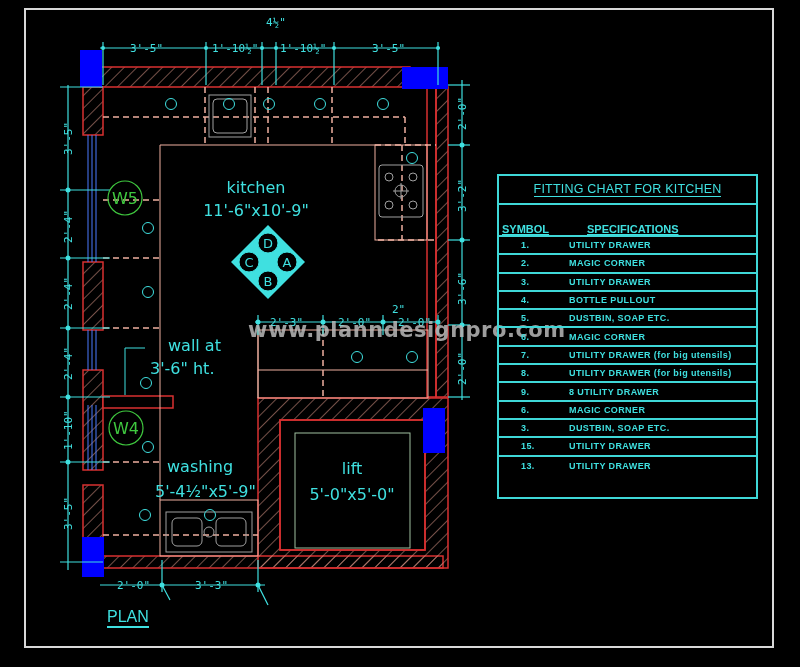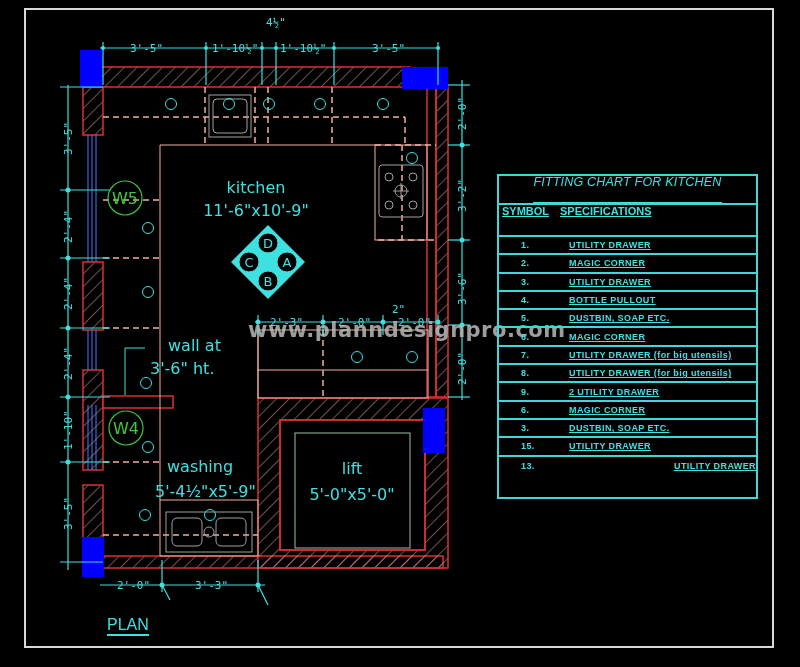--- a/index.html
+++ b/index.html
@@ -3,31 +3,31 @@
 <meta charset="utf-8">
 <style>
   html,body{margin:0;padding:0;background:#000;}
   body{width:800px;height:667px;position:relative;overflow:hidden;font-family:"DejaVu Sans",sans-serif;}
   .frame{position:absolute;left:24px;top:8px;width:750px;height:640px;border:2px solid #d8d8d8;box-sizing:border-box;}
   svg.plan{position:absolute;left:0;top:0;}
   .dim{fill:#3fe0e0;font-family:"DejaVu Sans Mono",monospace;font-size:11px;}
   .room{fill:#3fe0e0;font-family:"DejaVu Sans",sans-serif;font-size:16px;}
   
   .chart{position:absolute;left:497px;top:174px;width:261px;height:325px;border:2px solid #3fd8d8;box-sizing:border-box;color:#3fe0e0;}
-  .chart .title{height:27px;border-bottom:2px solid #3fd8d8;display:flex;justify-content:center;font-family:"Liberation Sans",sans-serif;font-size:12.5px;letter-spacing:0.2px;font-style:italic;}
+  .chart .title{height:27px;border-bottom:2px solid #3fd8d8;display:flex;align-items:center;justify-content:center;font-family:"Liberation Sans",sans-serif;font-size:12.5px;letter-spacing:0.2px;}
   .chart .title span{border-bottom:1px solid #3fe0e0;line-height:13px;}
-  .chart .hdr{height:30px;border-bottom:2px solid #3fd8d8;display:flex;align-items:flex-start;font-family:"Liberation Sans",sans-serif;font-weight:bold;font-size:11px;}
+  .chart .hdr{height:30px;border-bottom:2px solid #3fd8d8;display:flex;align-items:flex-end;font-family:"Liberation Sans",sans-serif;font-weight:bold;font-size:11px;}
   .chart .hdr .c1{width:58px;padding-left:3px;text-decoration:underline;}
-  .chart .hdr .c2{text-decoration:underline;}
+  .chart .hdr .c2{text-decoration:underline;margin-left:27px;}
   .chart .row{height:18.3px;border-bottom:2px solid #3fd8d8;display:flex;align-items:center;font-family:"Liberation Sans",sans-serif;font-weight:bold;font-size:9px;letter-spacing:0.4px;box-sizing:border-box;}
-  .chart .row:last-child{border-bottom:none;justify-content:space-between;}
+  .chart .row:last-child{border-bottom:none;}
   .chart .row .c1{width:58px;padding-left:22px;box-sizing:border-box;}
-  .chart .row .c2{padding-left:12px;text-decoration:underline;}
+  .chart .row .c2{padding-left:12px;}
   .wm{position:absolute;left:248px;top:318px;font-family:"DejaVu Sans",sans-serif;font-weight:bold;font-size:21px;color:#b9b9b9;opacity:0.85;letter-spacing:0.5px;}
-  .planlabel{position:absolute;left:107px;top:608px;color:#3fe0e0;font-family:"Liberation Sans",sans-serif;font-size:16px;border-bottom:2px solid #3fe0e0;line-height:18px;margin-top:8px;}
+  .planlabel{position:absolute;left:107px;top:608px;color:#3fe0e0;font-family:"Liberation Sans",sans-serif;font-size:16px;border-bottom:2px solid #3fe0e0;line-height:18px;}
 </style>
 </head>
 <body>
 
 <div class="frame"></div>
 
 <svg class="plan" width="800" height="667" viewBox="0 0 800 667">
   <defs>
     <pattern id="hatch" width="9" height="9" patternUnits="userSpaceOnUse" patternTransform="rotate(45)">
       <line x1="0" y1="0" x2="0" y2="9" stroke="#e8a090" stroke-width="1"></line>
@@ -308,21 +308,21 @@
   <div class="row">
       <div class="c1">7.</div>
       <div class="c2">UTILITY DRAWER (for big utensils)</div>
     </div>
   <div class="row">
       <div class="c1">8.</div>
       <div class="c2">UTILITY DRAWER (for big utensils)</div>
     </div>
   <div class="row">
       <div class="c1">9.</div>
-      <div class="c2">2 UTILITY DRAWER</div>
+      <div class="c2">8 UTILITY DRAWER</div>
     </div>
   <div class="row">
       <div class="c1">6.</div>
       <div class="c2">MAGIC CORNER</div>
     </div>
   <div class="row">
       <div class="c1">3.</div>
       <div class="c2">DUSTBIN, SOAP ETC.</div>
     </div>
   <div class="row">

